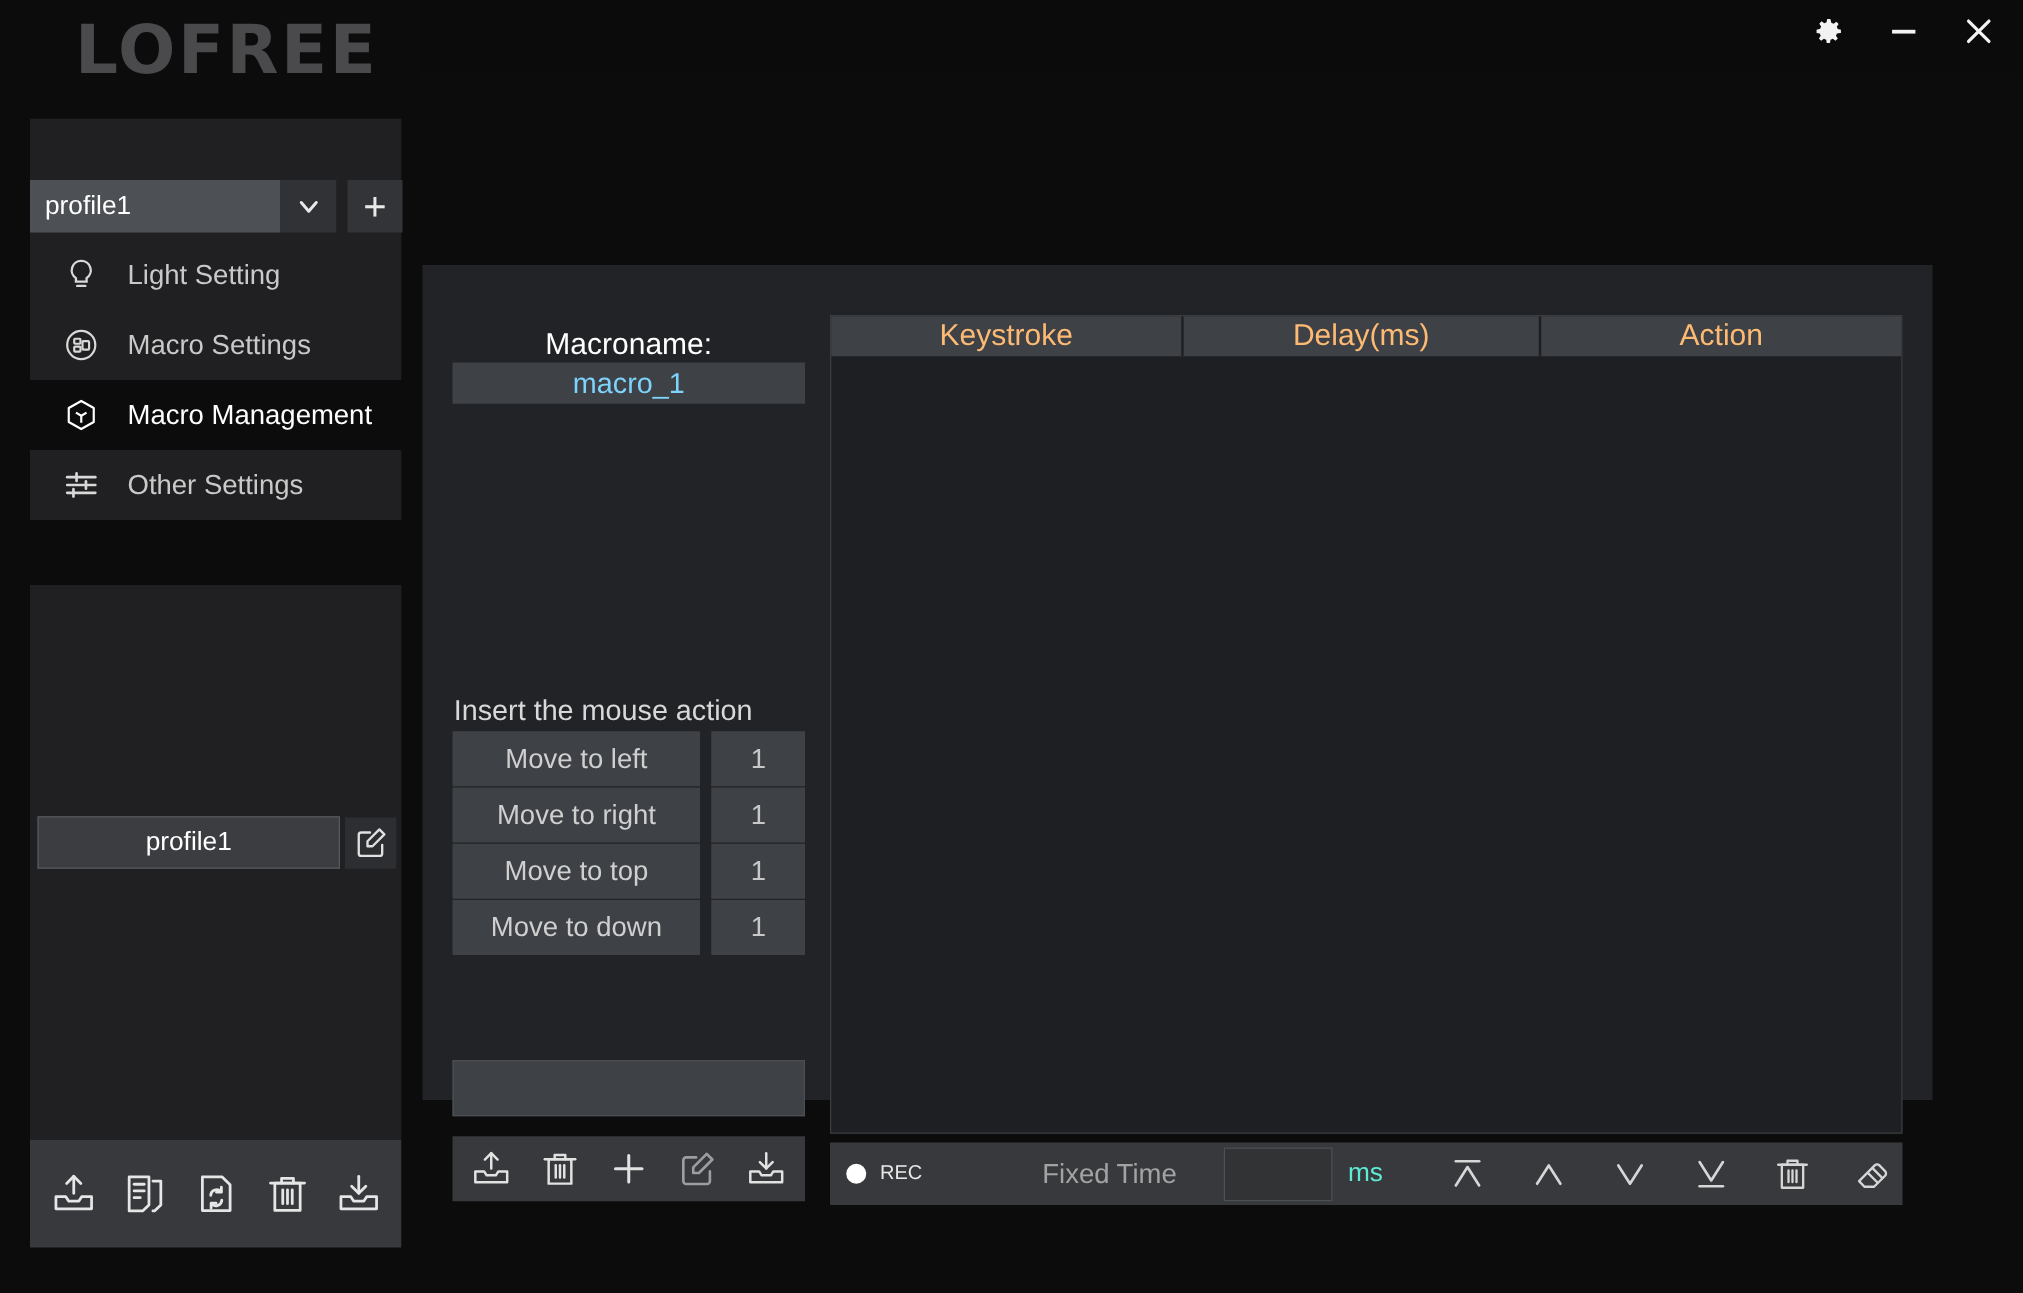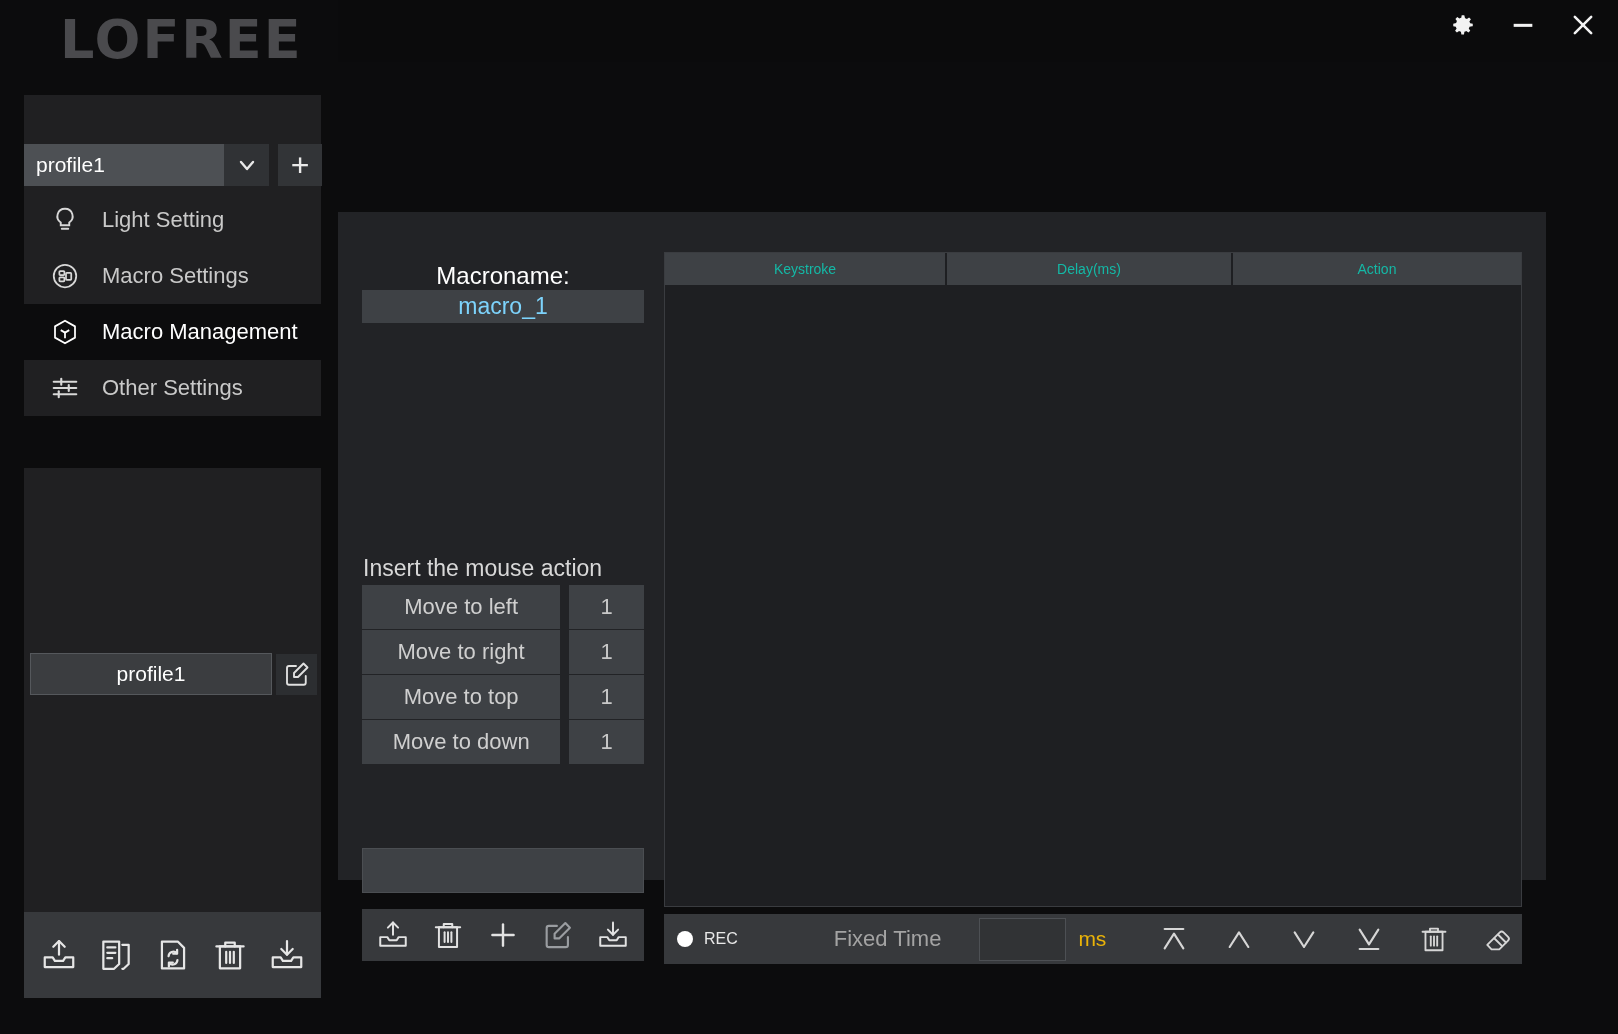--- a/index.html
+++ b/index.html
@@ -143,21 +143,21 @@
     cursor: pointer; color: #e2e2e2;
   }
 
   
   .table-wrap {
     position: absolute; left: 326px; top: 40px; width: 858px; height: 655px;
     background: #1e1f22; border: 1px solid #3a3c40;
   }
   .thead { display: flex; height: 32px; }
   .th {
-    background: #3e4145; color: #14b8a6; font-size: 14px;
+    background: #3e4145; color: #fdba74; font-size: 24px;
     display: flex; align-items: center; justify-content: center;
     border-right: 2px solid #1e1f22; overflow: hidden;
   }
   .th:last-child { border-right: none; }
   .th.c1 { width: 282px; }
   .th.c2 { width: 288px; }
   .th.c3 { flex: 1; }
   .tbody { height: 620px; }
 
   .rec-bar {
@@ -167,21 +167,21 @@
   .rec-dot {
     width: 16px; height: 16px; border-radius: 50%; background: #ffffff;
     margin-left: 13px;
   }
   .rec-label { color: #e8e8e8; font-size: 16px; margin-left: 11px; }
   .fixed-time { color: #a3a3a3; font-size: 22px; margin-left: 96px; cursor: pointer; }
   .ms-input {
     width: 87px; height: 43px; background: #313335; border: 1px solid #4d5054;
     margin-left: 38px; cursor: text;
   }
-  .ms-label { color: #eab308; font-size: 21px; margin-left: 12px; }
+  .ms-label { color: #5eead4; font-size: 21px; margin-left: 12px; }
   .arrow-icons { display: flex; align-items: center; margin-left: 48px; gap: 25px; }
   .ar-icon {
     width: 40px; height: 40px; display: flex; align-items: center; justify-content: center;
     cursor: pointer; color: #d6d6d6;
   }
 </style>
 </head>
 <body>
 
 <div class="app">

